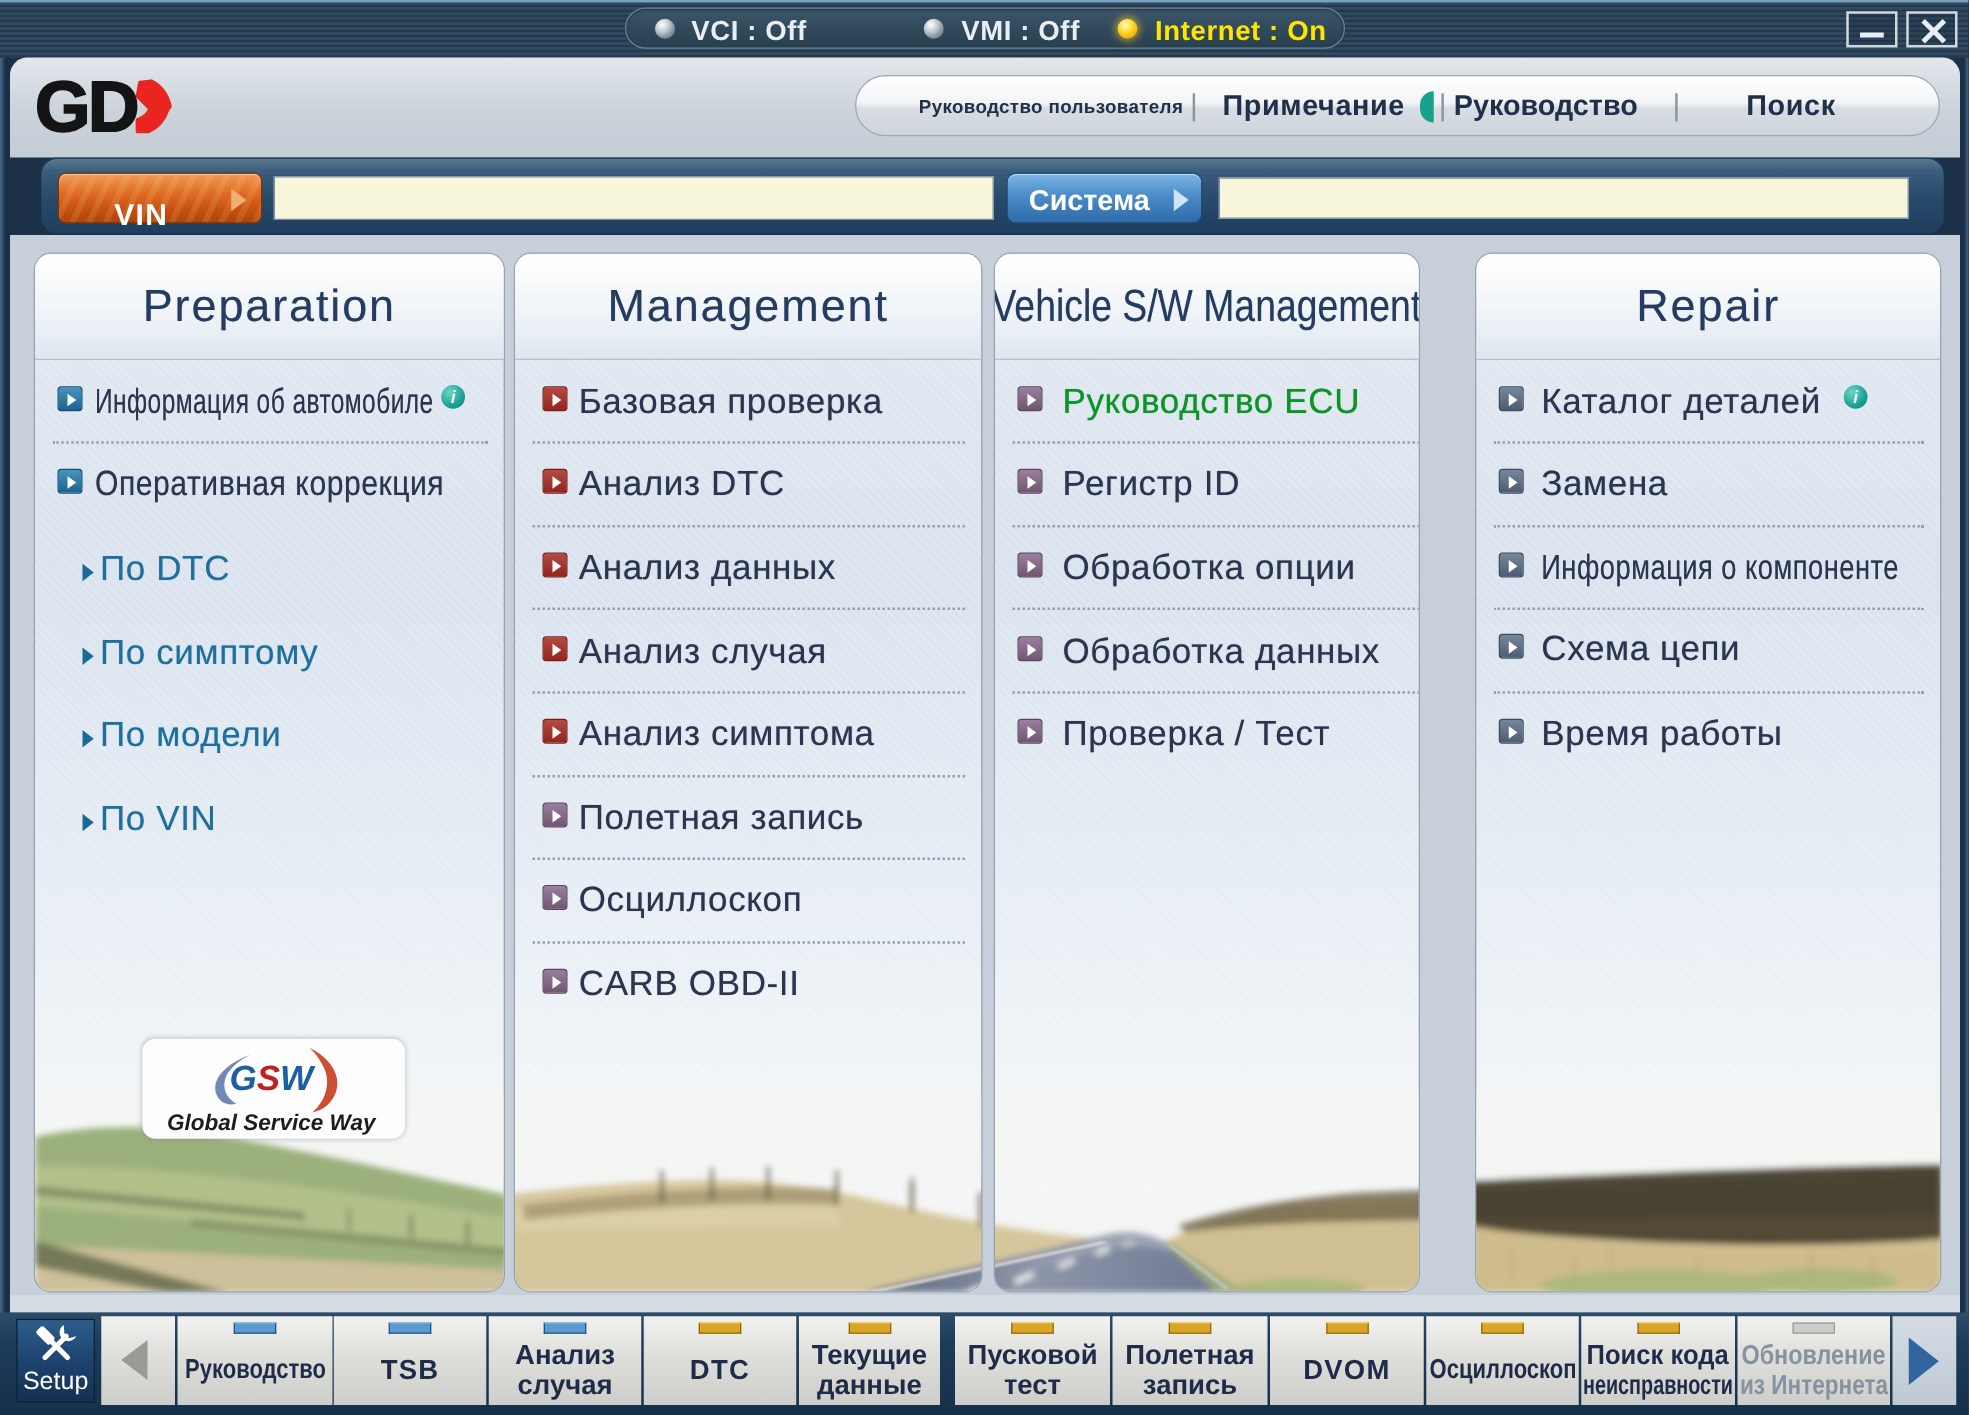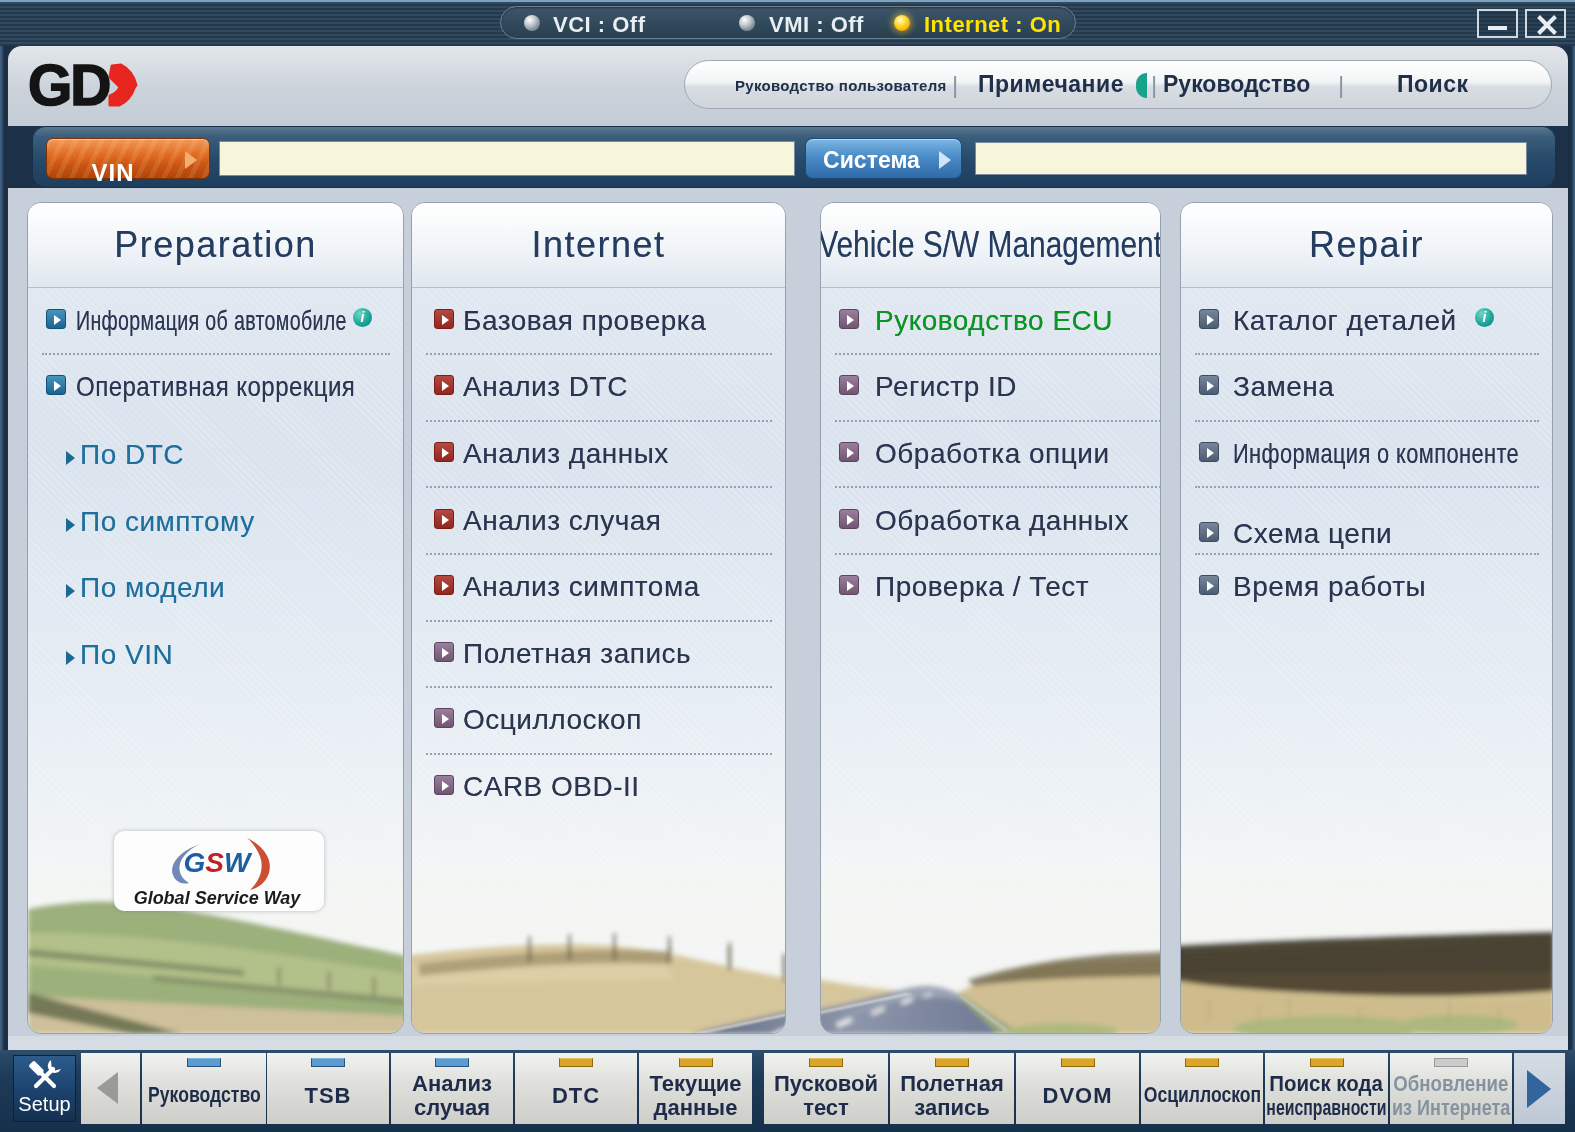--- a/index.html
+++ b/index.html
@@ -253,39 +253,39 @@
         <text x="103" y="41" font-family="Liberation Sans,sans-serif" font-size="28" font-weight="bold" font-style="italic" text-anchor="middle" letter-spacing="0"><tspan fill="#1d5fa0">G</tspan><tspan fill="#c11f24">S</tspan><tspan fill="#1d5fa0">W</tspan></text>
         <text x="103" y="73" font-family="Liberation Sans,sans-serif" font-size="18" font-weight="bold" font-style="italic" text-anchor="middle" fill="#1c1c1c">Global Service Way</text>
       </svg>
     </div>
   </div>
 
   <div class="col c2" style="left:411px;width:375px;">
     <svg class="scape" style="left:-384px" width="1526" height="250" viewBox="0 0 1526 250">
         <use href="#scapeG"></use>
       </svg>
-    <div class="colhead">Internet</div>
+    <div class="colhead">Management</div>
     <div class="item" style="left:22px;top:103px;"><span class="ico red" style="top:3px"></span><span class="txt">Базовая проверка</span></div>
     <div class="dots" style="left:14px;top:150px;width:346px;"></div>
     <div class="item" style="left:22px;top:169px;"><span class="ico red" style="top:3px"></span><span class="txt">Анализ DTC</span></div>
     <div class="dots" style="left:14px;top:217px;width:346px;"></div>
     <div class="item" style="left:22px;top:236px;"><span class="ico red" style="top:3px"></span><span class="txt">Анализ данных</span></div>
     <div class="dots" style="left:14px;top:283px;width:346px;"></div>
     <div class="item" style="left:22px;top:303px;"><span class="ico red" style="top:3px"></span><span class="txt">Анализ случая</span></div>
     <div class="dots" style="left:14px;top:350px;width:346px;"></div>
     <div class="item" style="left:22px;top:369px;"><span class="ico red" style="top:3px"></span><span class="txt">Анализ симптома</span></div>
     <div class="dots" style="left:14px;top:417px;width:346px;"></div>
     <div class="item" style="left:22px;top:436px;"><span class="ico purple" style="top:3px"></span><span class="txt">Полетная запись</span></div>
     <div class="dots" style="left:14px;top:483px;width:346px;"></div>
     <div class="item" style="left:22px;top:502px;"><span class="ico purple" style="top:3px"></span><span class="txt">Осциллоскоп</span></div>
     <div class="dots" style="left:14px;top:550px;width:346px;"></div>
     <div class="item" style="left:22px;top:569px;"><span class="ico purple" style="top:3px"></span><span class="txt">CARB OBD-II</span></div>
   </div>
 
-  <div class="col c3" style="left:820px;width:341px;">
+  <div class="col c3" style="left:795px;width:341px;">
     <svg class="scape" style="left:-768px" width="1526" height="250" viewBox="0 0 1526 250">
         <use href="#scapeG"></use>
       </svg>
     <div class="colhead" style="display:flex;justify-content:center;align-items:center;">
         <span style="display:inline-block;transform:scaleX(.83);transform-origin:center;white-space:nowrap;letter-spacing:0;">Vehicle S/W Management</span>
       </div>
     <div class="item" style="left:18px;top:103px;"><span class="ico purple" style="top:3px"></span><span class="txt green">Руководство ECU</span></div>
     <div class="dots" style="left:14px;top:150px;width:346px;"></div>
     <div class="item" style="left:18px;top:169px;"><span class="ico purple" style="top:3px"></span><span class="txt">Регистр ID</span></div>
     <div class="dots" style="left:14px;top:217px;width:346px;"></div>
@@ -301,21 +301,21 @@
         <use href="#scapeG"></use>
       </svg>
     <div class="colhead">Repair</div>
     <div class="item" style="left:18px;top:103px;"><span class="ico slate" style="top:3px"></span><span class="txt">Каталог деталей</span></div>
     <div class="info" style="left:294px;top:105px;">i</div>
     <div class="dots" style="left:14px;top:150px;width:344px;"></div>
     <div class="item" style="left:18px;top:169px;"><span class="ico slate" style="top:3px"></span><span class="txt">Замена</span></div>
     <div class="dots" style="left:14px;top:217px;width:344px;"></div>
     <div class="item" style="left:18px;top:236px;"><span class="ico slate" style="top:3px"></span><span class="txt" style="transform:scaleX(.78);">Информация о компоненте</span></div>
     <div class="dots" style="left:14px;top:283px;width:344px;"></div>
-    <div class="item" style="left:18px;top:316px;"><span class="ico slate" style="top:3px"></span><span class="txt">Схема цепи</span></div>
+    <div class="item" style="left:18px;top:301px;"><span class="ico slate" style="top:3px"></span><span class="txt">Схема цепи</span></div>
     <div class="dots" style="left:14px;top:350px;width:344px;"></div>
     <div class="item" style="left:18px;top:369px;"><span class="ico slate" style="top:3px"></span><span class="txt">Время работы</span></div>
   </div>
 
   <div id="toolbar" class="abs">
     <div id="setupbtn">
       <svg width="36" height="34" viewBox="0 0 36 34" style="margin-top:3px">
         <g stroke="#ffffff" stroke-width="4.2" stroke-linecap="round">
           <line x1="10" y1="10" x2="27" y2="27"></line>
           <line x1="26" y1="10" x2="9" y2="27"></line>

